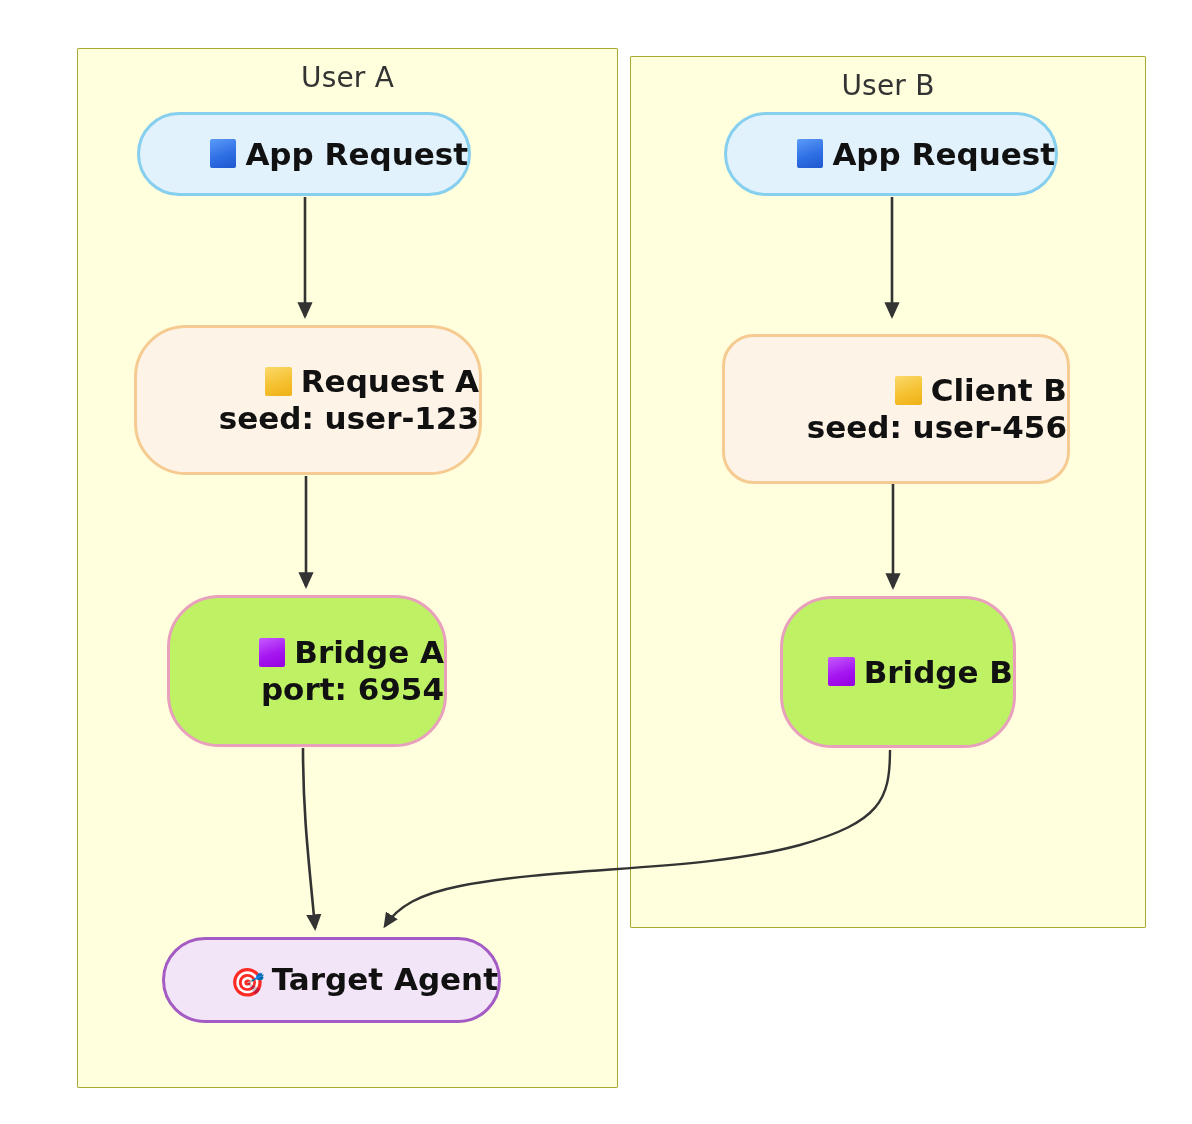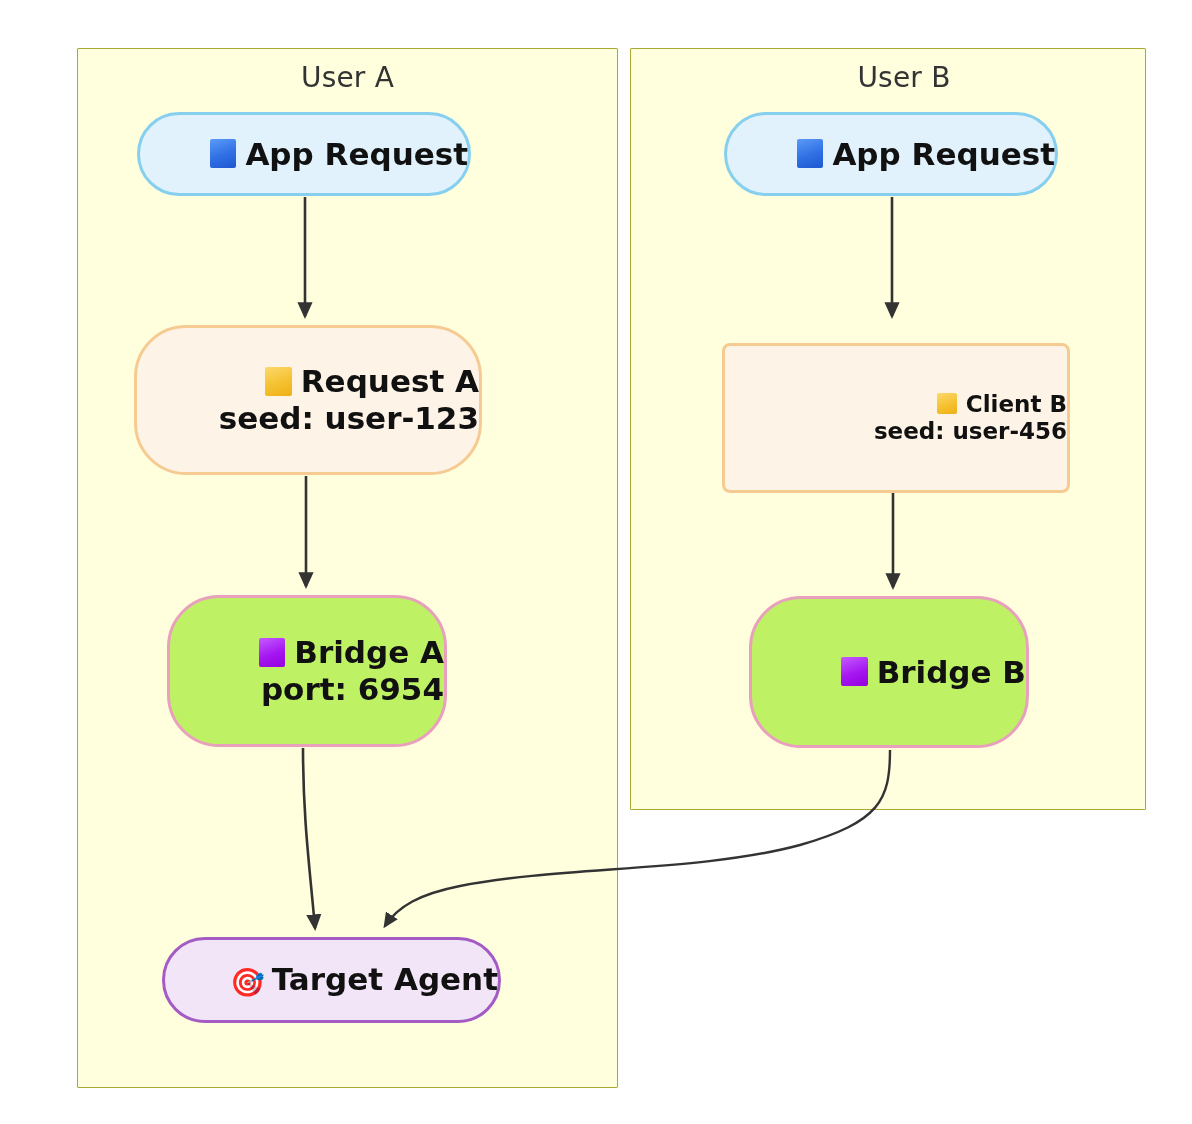--- a/index.html
+++ b/index.html
@@ -21,21 +21,21 @@
   }
   
   .cluster {
     position: absolute;
     background: #ffffde;
     border: 1.6px solid #aaaa33;
     box-sizing: border-box;
     border-radius: 1px;
   }
   #cluster-user-a { left: 45px;  top: 48px;  width: 541px; height: 1040px; margin-left: 32px; }
-  #cluster-user-b { left: 630px; top: 48px;  width: 516px; height: 762px; padding-left: 16px;  }
+  #cluster-user-b { left: 630px; top: 56px;  width: 516px; height: 872px;  }
   .cluster-title {
     position: absolute;
     width: 100%;
     text-align: center;
     top: 12px;
     font-size: 28px;
     color: #333333;
     font-family: "DejaVu Sans", sans-serif;
     letter-spacing: 0.2px;
   }
@@ -77,23 +77,23 @@
   
   .n-app    { background:#e1f2fc; border:3px solid #86cfee; }
   .n-client { background:#fdf3e7; border:3px solid #f6cb92; }
   .n-bridge { background:#bef264; border:3.5px solid #e8a0bd; }
   .n-target { background:#f3e5f8; border:3.5px solid #a45bc4; }
 
   
   #node-app-a    { left:137px; top:112px;  width:334px; height:84px;  border-radius:42px; font-size:31px; }
   #node-app-b    { left:724px; top:112px;  width:334px; height:84px;  border-radius:42px; font-size:31px; }
   #node-client-a { left:134px; top:325px;  width:348px; height:150px; border-radius:52px; font-size:31px; }
-  #node-client-b { left:722px; top:343px;  width:348px; height:150px; border-radius:8px; font-size:23px; }
+  #node-client-b { left:722px; top:334px;  width:348px; height:150px; border-radius:32px; font-size:31px; }
   #node-bridge-a { left:167px; top:595px;  width:280px; height:152px; border-radius:52px; font-size:31px; }
-  #node-bridge-b { left:749px; top:596px;  width:280px; height:152px; border-radius:52px; font-size:31px; }
+  #node-bridge-b { left:780px; top:596px;  width:236px; height:152px; border-radius:52px; font-size:31px; }
   #node-target   { left:162px; top:937px;  width:339px; height:86px;  border-radius:43px; font-size:31px; }
 
   .target-dart {
     font-size: 28px;
     margin-right: 9px;
     vertical-align: -2px;
   }
   .edge-layer {
     position: absolute;
     left: 0; top: 0;

